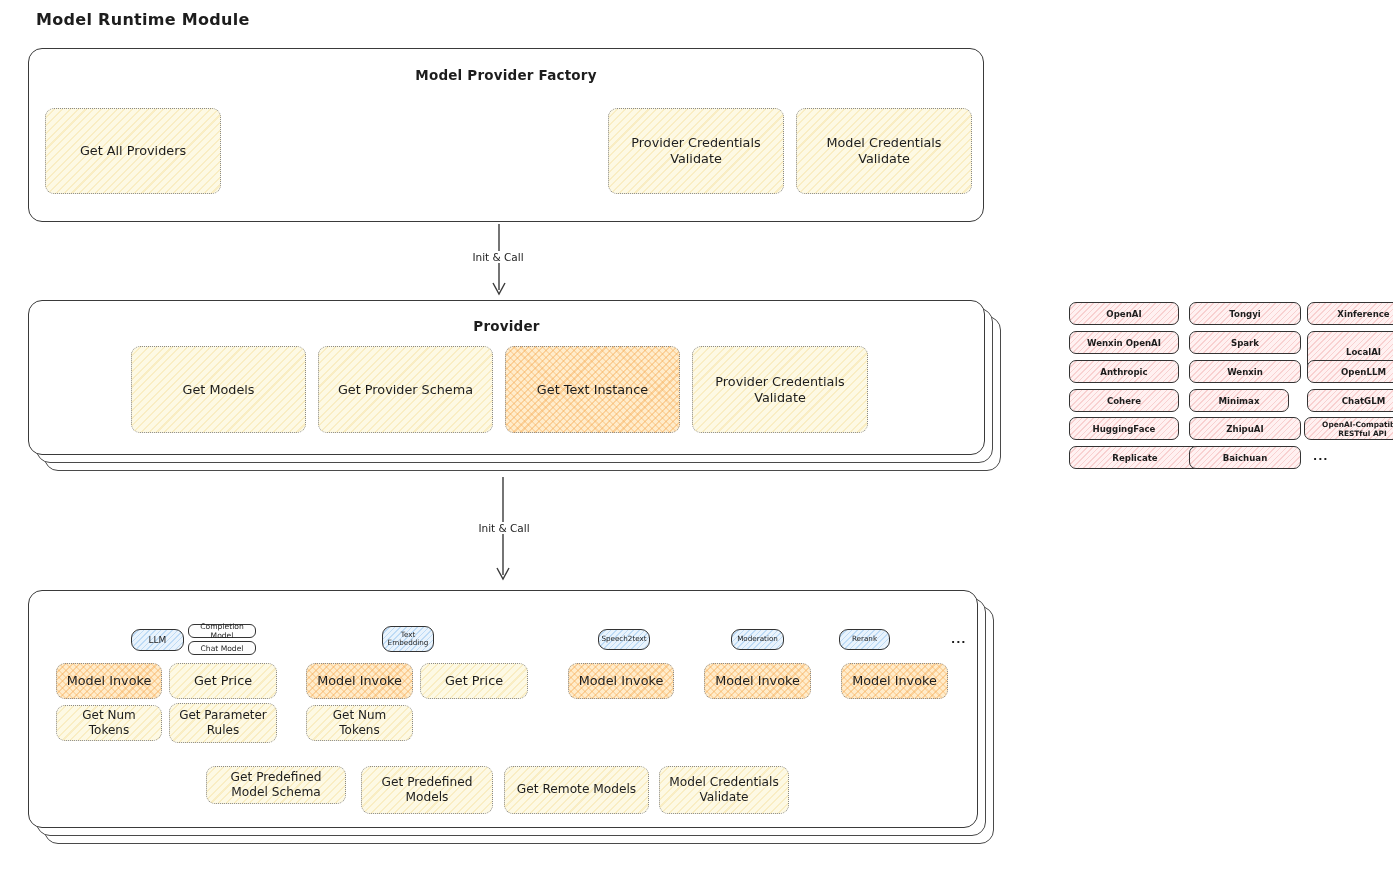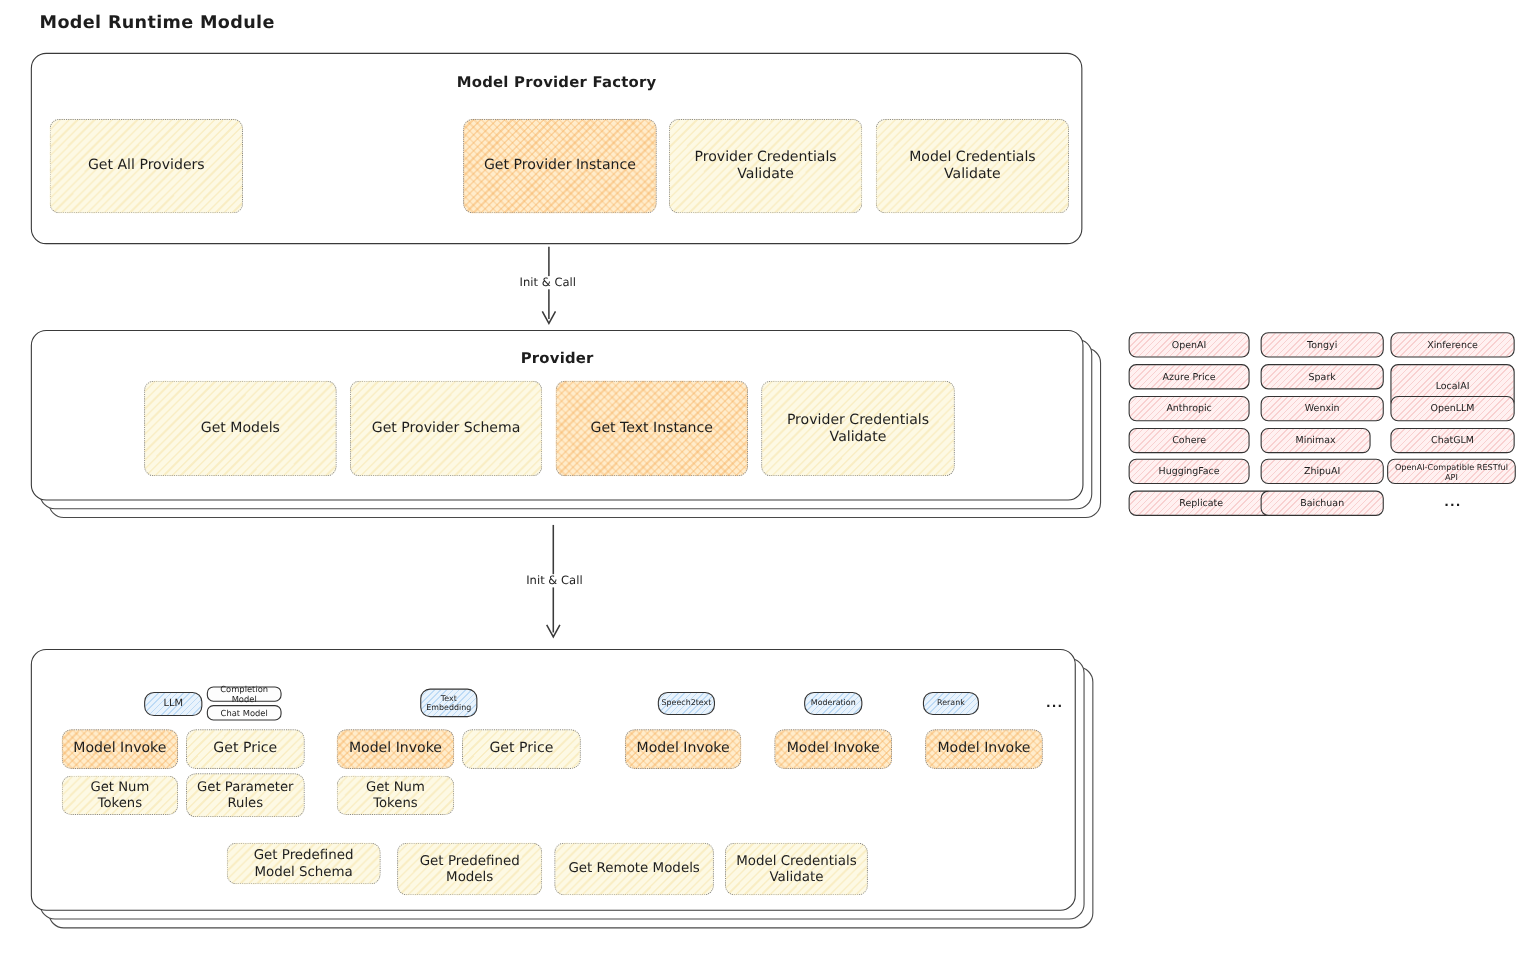--- a/index.html
+++ b/index.html
@@ -21,21 +21,21 @@
   .hatch-orange { background-color:#ffeccb;
     background-image:
       repeating-linear-gradient(135deg, rgba(245,166,76,.40) 0, rgba(245,166,76,.40) 1.5px, transparent 1.5px, transparent 5px),
       repeating-linear-gradient(45deg, rgba(245,166,76,.28) 0, rgba(245,166,76,.28) 1.5px, transparent 1.5px, transparent 5px); }
   .hatch-pink { background-color:#fff1f1;
     background-image:repeating-linear-gradient(135deg, rgba(235,140,140,.32) 0, rgba(235,140,140,.32) 1px, transparent 1px, transparent 4px); }
   .hatch-blue { background-color:#e9f3fc;
     background-image:repeating-linear-gradient(135deg, rgba(120,180,235,.38) 0, rgba(120,180,235,.38) 1px, transparent 1px, transparent 4px); }
 
   .provider-cell { position:absolute; display:flex; align-items:center; justify-content:center; text-align:center;
-                   border:1.3px solid #333; border-radius:7px; font-size:8.6px; font-weight:400; }
+                   border:1.3px solid #333; border-radius:7px; font-size:8.6px; font-weight:700;margin-left:43px; }
   .provider-cell.small { font-size:7.4px; }
   .more-text { position:absolute; font-size:11px; font-weight:700; letter-spacing:1px; }
 
   .pill { position:absolute; display:flex; align-items:center; justify-content:center; text-align:center;
           border:1.3px solid #333; border-radius:9px; font-weight:500; }
   .pill-blue { font-size:9px; }
   .pill-white { background:#fdfdfd; font-size:7.6px; border-radius:6px; }
   .pill-tiny { font-size:7.2px; line-height:1.15; }
 
   .arrow { position:absolute; }
@@ -45,21 +45,20 @@
 </head>
 <body>
 
 <div class="canvas">
 
   <div class="diagram-title">Model Runtime Module</div>
 
   <div class="container" style="left:28px; top:48px; width:956px; height:174px;">
     <div class="container-title" style="top:18px;">Model Provider Factory</div>
     <div class="fn-box hatch-yellow" style="left:16px; top:59px; width:176px; height:86px;">Get All Providers</div>
-    <div class="fn-box hatch-orange" style="left:392px; top:59px; width:176px; height:86px;">Get Provider Instance</div>
     <div class="fn-box hatch-yellow" style="left:579px; top:59px; width:176px; height:86px;">Provider Credentials Validate</div>
     <div class="fn-box hatch-yellow" style="left:767px; top:59px; width:176px; height:86px;">Model Credentials Validate</div>
   </div>
 
   <svg class="arrow" style="left:488px; top:224px;" width="22" height="72" viewBox="0 0 22 72">
     <line x1="11" y1="0" x2="11" y2="66" stroke="#3a3a3a" stroke-width="1.4"></line>
     <polyline points="5,59 11,70 17,59" fill="none" stroke="#3a3a3a" stroke-width="1.4"></polyline>
   </svg>
   <div class="arrow-label" style="left:498px; top:251px;">Init &amp; Call</div>
 
@@ -67,21 +66,21 @@
   <div class="stack-layer" style="left:36px; top:308px; width:957px; height:155px;"></div>
   <div class="container" style="left:28px; top:300px; width:957px; height:155px;">
     <div class="container-title" style="top:17px;">Provider</div>
     <div class="fn-box hatch-yellow" style="left:102px; top:45px; width:175px; height:87px;">Get Models</div>
     <div class="fn-box hatch-yellow" style="left:289px; top:45px; width:175px; height:87px;">Get Provider Schema</div>
     <div class="fn-box hatch-orange" style="left:476px; top:45px; width:175px; height:87px;">Get Text Instance</div>
     <div class="fn-box hatch-yellow" style="left:663px; top:45px; width:176px; height:87px;">Provider Credentials Validate</div>
   </div>
 
   <div class="provider-cell hatch-pink" style="left:1026px; top:302px; width:110px; height:23px;">OpenAI</div>
-  <div class="provider-cell hatch-pink" style="left:1026px; top:331px; width:110px; height:23px;">Azure Price</div>
+  <div class="provider-cell hatch-pink" style="left:1026px; top:331px; width:110px; height:23px;">Wenxin OpenAI</div>
   <div class="provider-cell hatch-pink" style="left:1026px; top:360px; width:110px; height:23px;">Anthropic</div>
   <div class="provider-cell hatch-pink" style="left:1026px; top:389px; width:110px; height:23px;">Cohere</div>
   <div class="provider-cell hatch-pink" style="left:1026px; top:417px; width:110px; height:23px;">HuggingFace</div>
   <div class="provider-cell hatch-pink" style="left:1026px; top:446px; width:132px; height:23px;">Replicate</div>
 
   <div class="provider-cell hatch-pink" style="left:1146px; top:302px; width:112px; height:23px;">Tongyi</div>
   <div class="provider-cell hatch-pink" style="left:1146px; top:331px; width:112px; height:23px;">Spark</div>
   <div class="provider-cell hatch-pink" style="left:1146px; top:360px; width:112px; height:23px;">Wenxin</div>
   <div class="provider-cell hatch-pink" style="left:1146px; top:389px; width:100px; height:23px;">Minimax</div>
   <div class="provider-cell hatch-pink" style="left:1146px; top:417px; width:112px; height:23px;">ZhipuAI</div>

